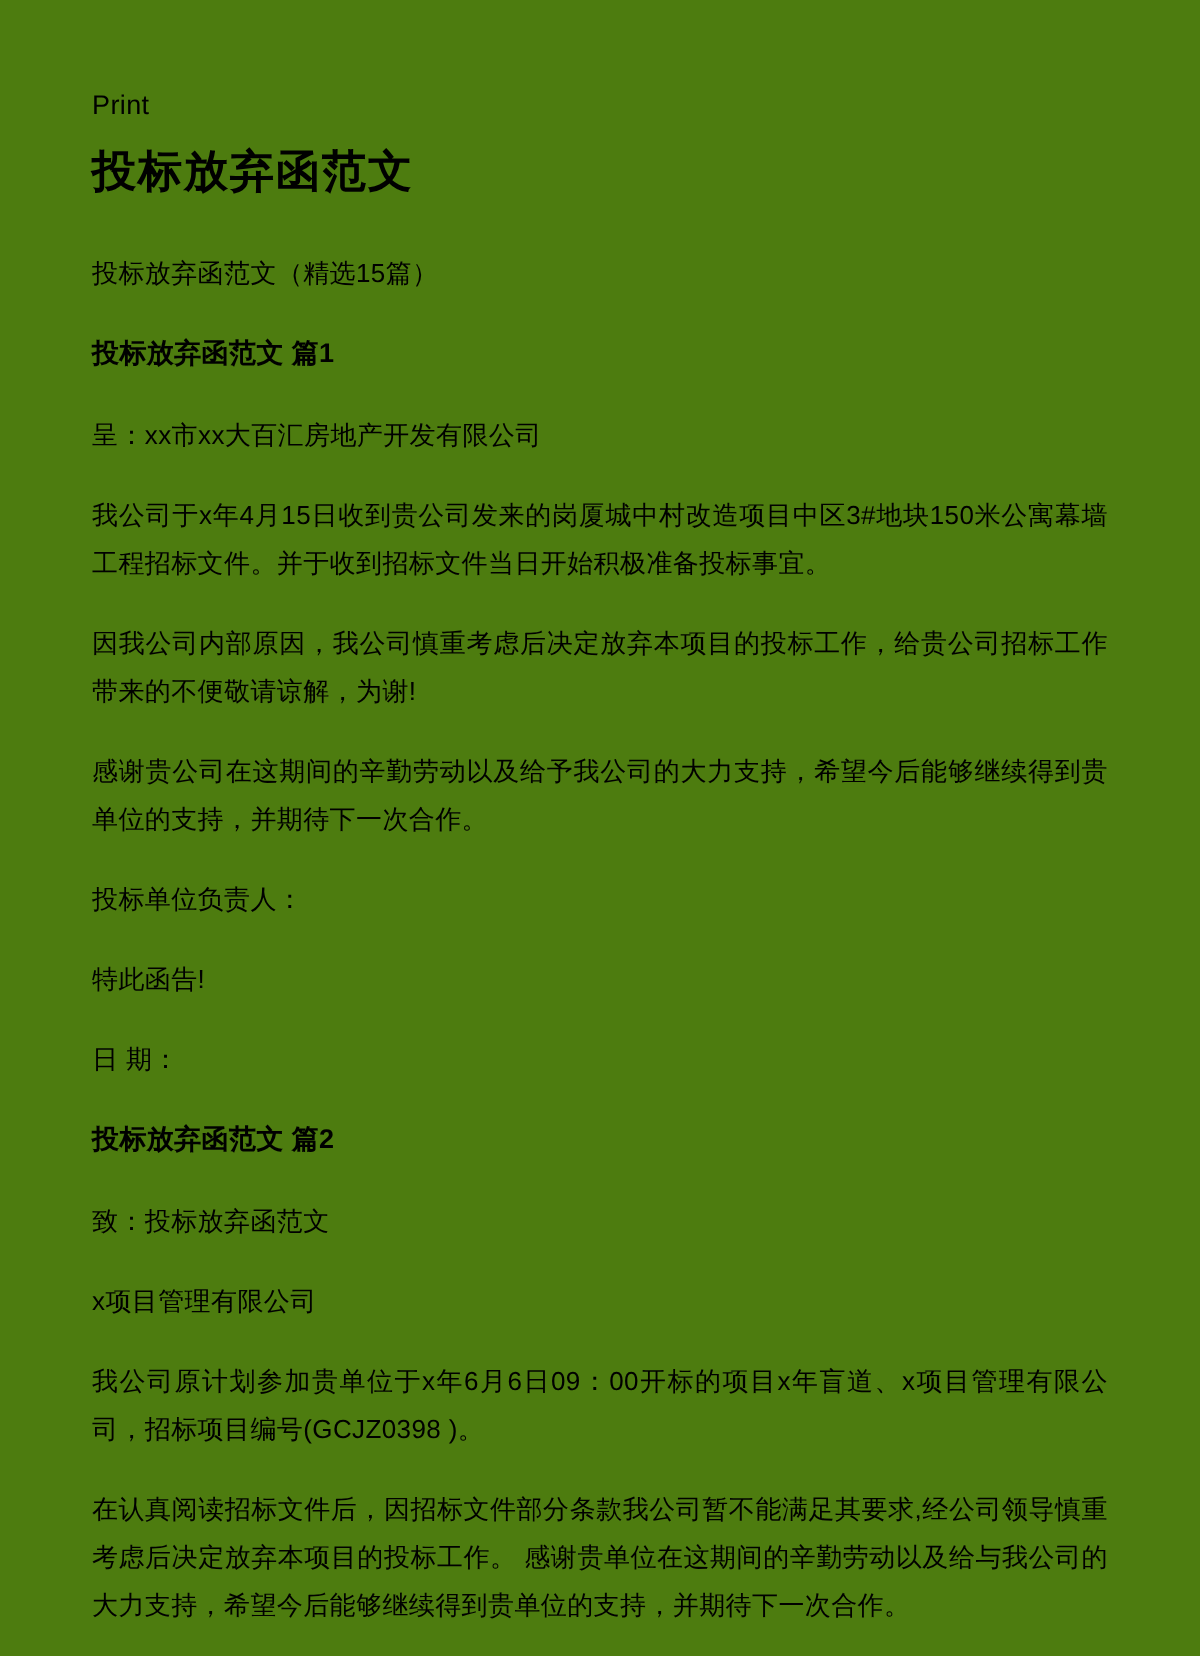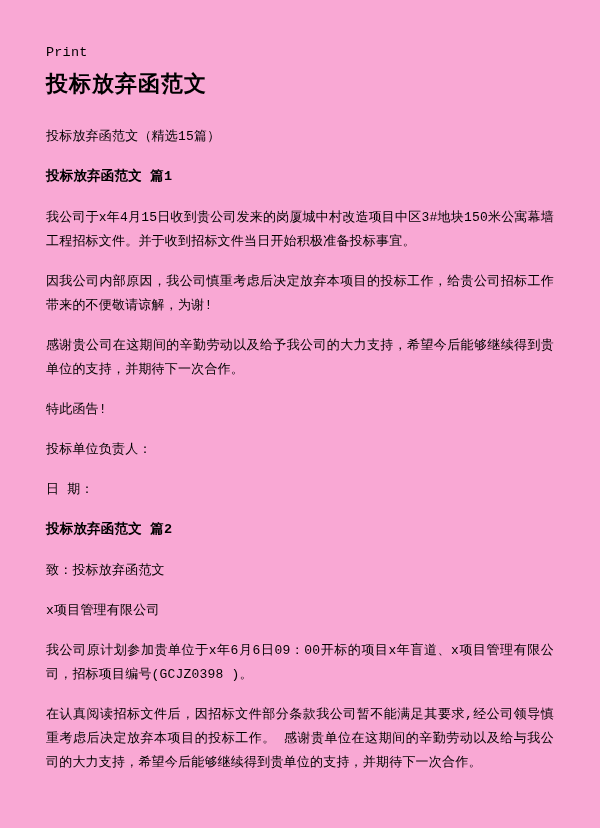--- a/index.html
+++ b/index.html
@@ -11,24 +11,23 @@
     width: 600px;
     height: 828px;
     font-family: "Liberation Sans", "DejaVu Sans", sans-serif;
     color: #000000;
     overflow: hidden;
   }
   .page {
     position: relative;
     width: 600px;
     height: 828px;
-    background: #f9a8d4;
+    background: #4d7c0f;
     box-sizing: border-box;
     padding: 0 46px;
-    font-family: Liberation Mono, monospace;
   }
   .print-link {
     position: absolute;
     top: 45px;
     left: 46px;
     font-size: 13.5px;
     color: #000000;
     text-decoration: none;
     letter-spacing: 0.2px;
   }
@@ -64,25 +63,26 @@
 
 <div class="page">
 
   <a href="#" class="print-link">Print</a>
 
   <h1 class="doc-title">投标放弃函范文</h1>
 
   <div class="body-block">
       <p class="para">投标放弃函范文（精选15篇）</p>
       <p class="heading">投标放弃函范文 篇1</p>
+      <p class="para">呈：xx市xx大百汇房地产开发有限公司</p>
       <p class="para">我公司于x年4月15日收到贵公司发来的岗厦城中村改造项目中区3#地块150米公寓幕墙工程招标文件。并于收到招标文件当日开始积极准备投标事宜。</p>
       <p class="para">因我公司内部原因，我公司慎重考虑后决定放弃本项目的投标工作，给贵公司招标工作带来的不便敬请谅解，为谢!</p>
       <p class="para">感谢贵公司在这期间的辛勤劳动以及给予我公司的大力支持，希望今后能够继续得到贵单位的支持，并期待下一次合作。</p>
+      <p class="para">投标单位负责人：</p>
       <p class="para">特此函告!</p>
-      <p class="para">投标单位负责人：</p>
       <p class="para">日 期：</p>
       <p class="heading">投标放弃函范文 篇2</p>
       <p class="para">致：投标放弃函范文</p>
       <p class="para">x项目管理有限公司</p>
       <p class="para">我公司原计划参加贵单位于x年6月6日09：00开标的项目x年盲道、x项目管理有限公司，招标项目编号(GCJZ0398 )。</p>
       <p class="para">在认真阅读招标文件后，因招标文件部分条款我公司暂不能满足其要求,经公司领导慎重考虑后决定放弃本项目的投标工作。 感谢贵单位在这期间的辛勤劳动以及给与我公司的大力支持，希望今后能够继续得到贵单位的支持，并期待下一次合作。</p>
     </div>
 
 </div>
 

